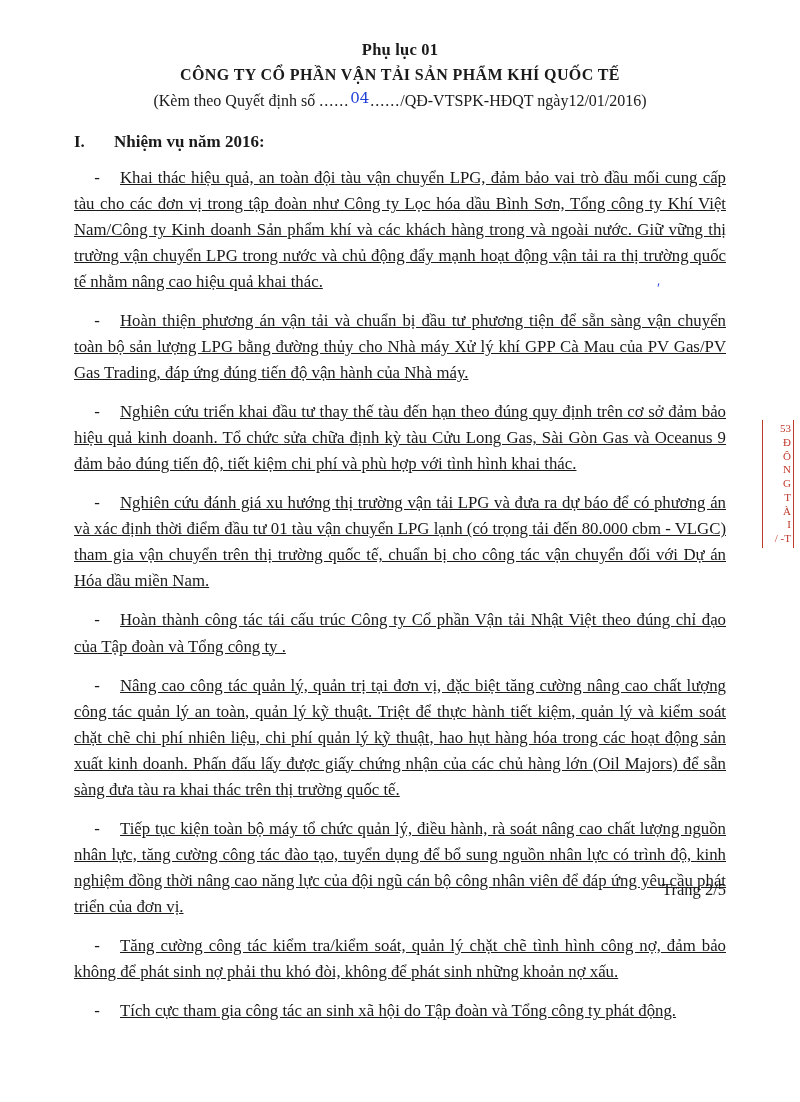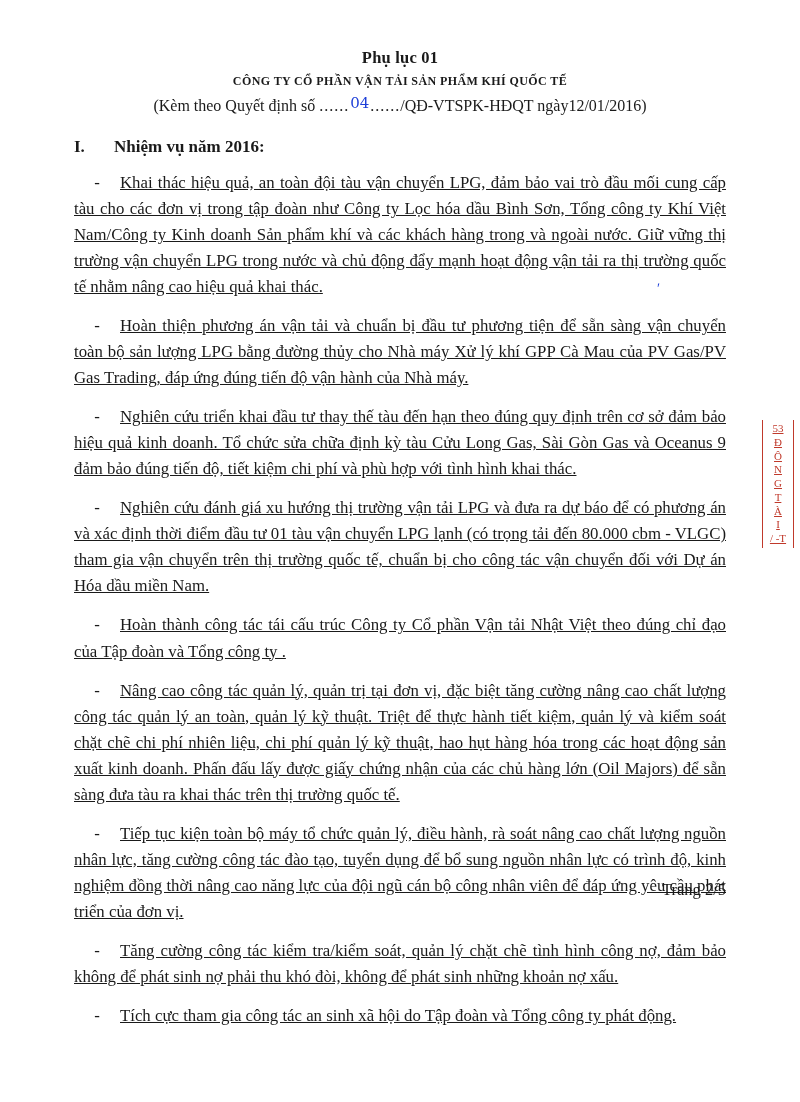--- a/index.html
+++ b/index.html
@@ -13,41 +13,41 @@
     font-family: "Liberation Serif", "DejaVu Serif", serif;
     color: #1a1a1a;
     position: relative;
     overflow: hidden;
   }
   .page {
     position: relative;
     width: 800px;
     height: 948px;
     box-sizing: border-box;
-    padding: 36px 74px 20px 74px;
+    padding: 28px 74px 20px 74px;
   }
   .header-block {
     text-align: center;
     margin-top: 12px;
   }
   .appendix-title {
     font-weight: bold;
     font-size: 16.5px;
     letter-spacing: 0.2px;
     margin-bottom: 6px;
   }
   .doc-title-1 {
     font-weight: bold;
     font-size: 18px;
     letter-spacing: 0.4px;
     margin-bottom: 4px;
   }
   .doc-title-2 {
     font-weight: bold;
-    font-size: 12px;
+    font-size: 16px;
     letter-spacing: 0.4px;
     margin-bottom: 0;
   }
   .doc-subtitle {
     font-size: 16px;
     margin-top: 8px;
     white-space: nowrap;
   }
   .dotted {
     letter-spacing: 1px;
@@ -94,23 +94,22 @@
     right: 6px;
     top: 420px;
     width: 26px;
     color: #c0392b;
     font-size: 11px;
     line-height: 1.25;
     font-family: "Liberation Serif", serif;
     border-left: 1px solid #c0392b;
     border-right: 1px solid #c0392b;
     padding: 2px 2px;
-    text-align: center;
+    text-align: right;
     letter-spacing: 0px;
-    text-decoration: underline;
   }
   .side-stamp div { writing-mode: horizontal-tb; }
   .tick {
     position: absolute;
     color: #1e3fd8;
     font-size: 14px;
   }
 </style>
 </head>
 <body>

